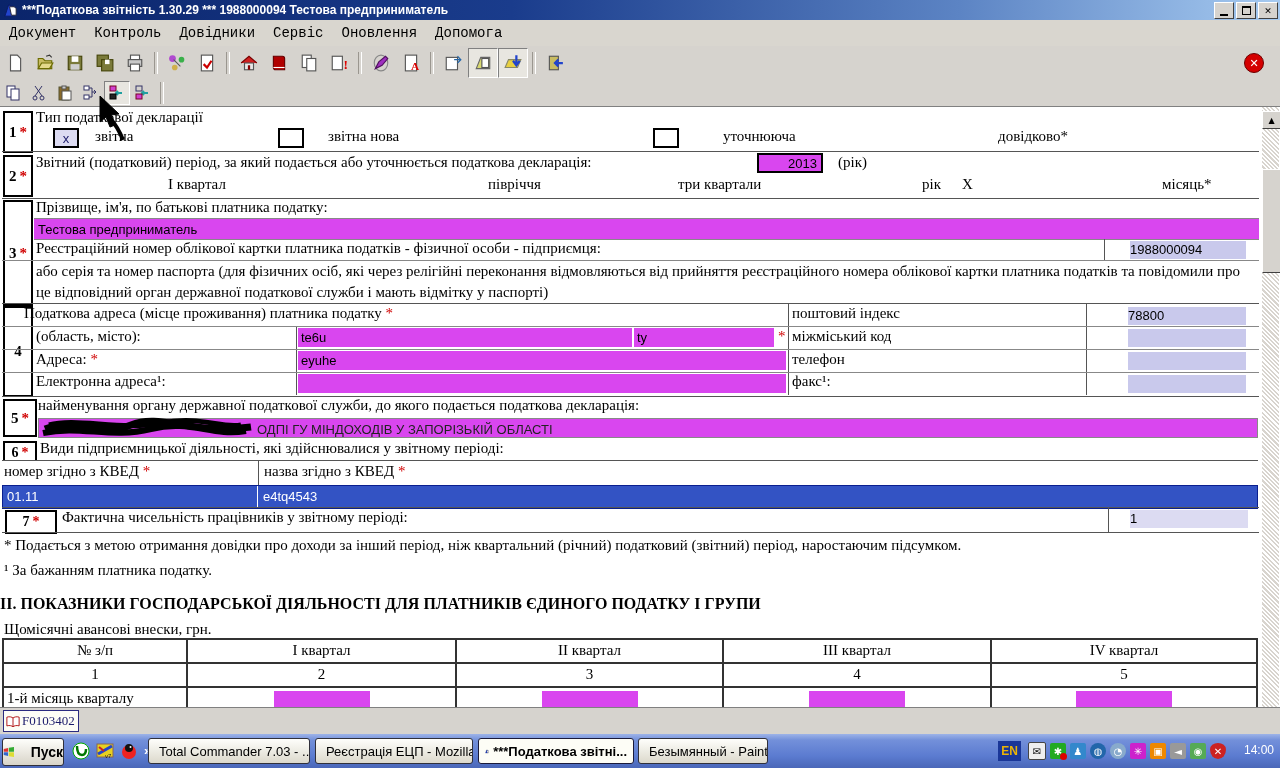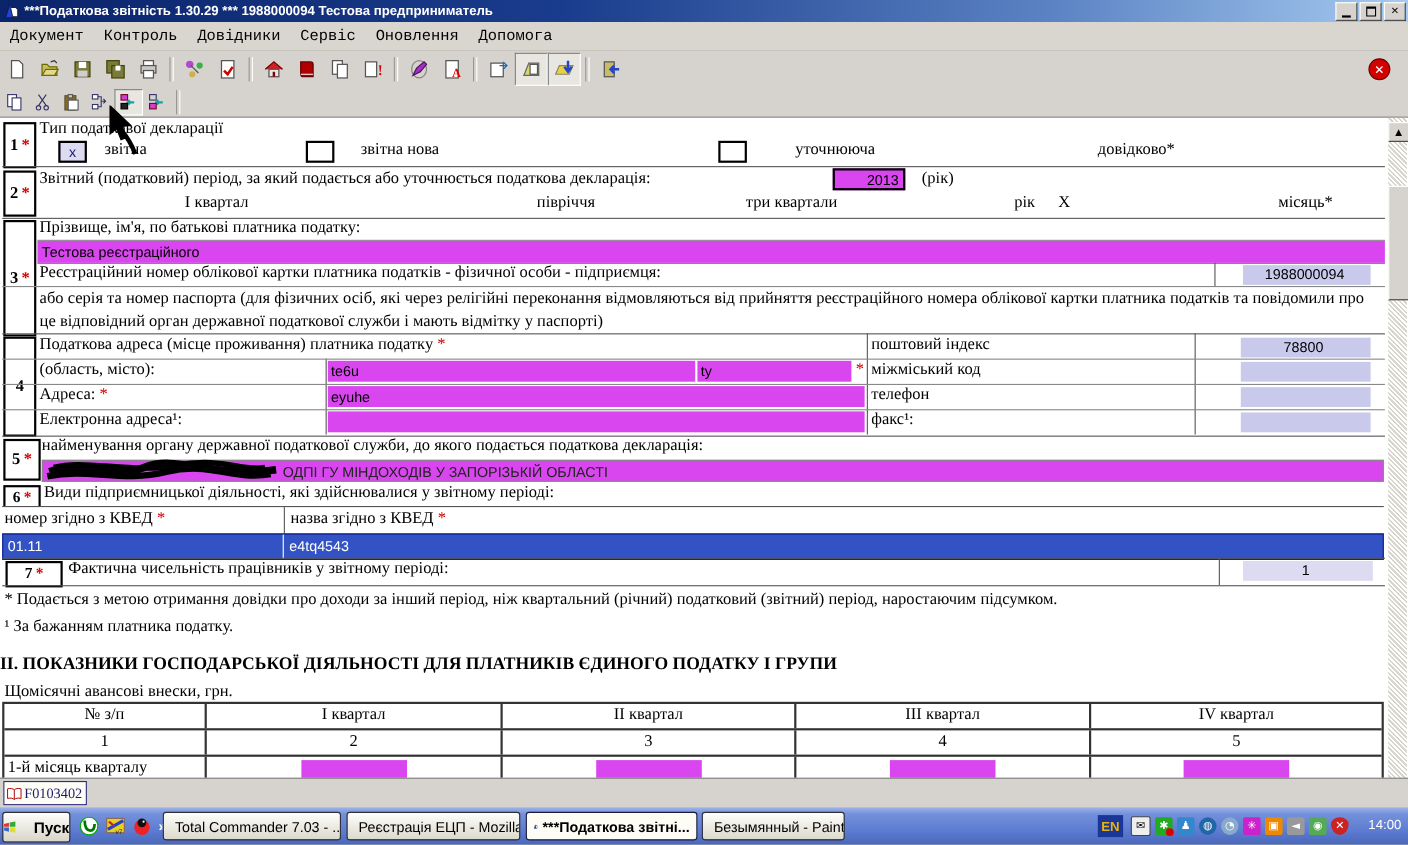--- a/index.html
+++ b/index.html
@@ -39,21 +39,21 @@
   .form{position:absolute;left:0;top:106px;width:1280px;height:601px;background:#fff;overflow:hidden;
         border-top:1px solid #808080;}
   .t{position:absolute;white-space:nowrap;font-size:15px;}
   .val{font-family:"Liberation Sans",sans-serif;font-size:13px;}
   .red{color:#d00000;}
   .numbox{position:absolute;border:2px solid #000;background:#fff;display:flex;align-items:center;
           justify-content:center;font-size:15px;font-weight:bold;gap:3px;}
   .hline{position:absolute;left:2px;width:1257px;border-top:1px solid #555;}
   .field{position:absolute;background:#d946ef;}
   .chunk{position:absolute;background:#c9c9ec;font-family:"Liberation Sans",sans-serif;font-size:13px;
-         text-align:center;padding:1px 4px 0 0;box-sizing:border-box;}
+         text-align:left;padding:1px 4px 0 0;box-sizing:border-box;}
   .cbx{position:absolute;width:26px;height:20px;border:2px solid #000;background:#fff;box-sizing:border-box;
        display:flex;align-items:center;justify-content:center;
        font-family:"Liberation Sans",sans-serif;font-size:13px;color:#1a1a6a;}
   .vline{position:absolute;border-left:1px solid #555;}
   
   .vscroll{position:absolute;right:1px;top:0;width:17px;height:100%;
     background:repeating-linear-gradient(45deg,#fff 0 1.5px,#d8d4ce 1.5px 3px);}
   .sbtn{position:absolute;left:0;width:17px;height:16px;background:#d6d3ce;border:1px solid;
         border-color:#fff #404040 #404040 #fff;display:flex;align-items:center;justify-content:center;
         font-size:8px;font-family:"DejaVu Sans",sans-serif;}
@@ -327,39 +327,39 @@
     <span class="t" style="left:1162px;top:69px;">місяць*</span>
     <div class="hline" style="top:91px;"></div>
 
     <div class="numbox" style="left:3px;top:93px;width:26px;height:102px;">
       <span>3</span>
         <span class="red">*</span>
     </div>
     <span class="t" style="left:36px;top:92px;">Прізвище, ім'я, по батькові платника податку:</span>
     <div class="hline" style="left:34px;width:1225px;top:111px;border-top-color:#888;"></div>
     <div class="field" style="left:34px;top:112px;width:1225px;height:20px;">
-      <span class="val" style="position:absolute;left:4px;top:3px;">Тестова реєстраційного</span>
+      <span class="val" style="position:absolute;left:4px;top:3px;">Тестова предприниматель</span>
     </div>
     <div class="hline" style="left:34px;width:1225px;top:132px;border-top-color:#888;"></div>
     <span class="t" style="left:36px;top:133px;">Реєстраційний номер облікової картки платника податків - фізичної особи - підприємця:</span>
     <div class="vline" style="left:1104px;top:132px;height:21px;"></div>
     <div class="chunk" style="left:1130px;top:134px;width:116px;height:18px;">1988000094</div>
     <div class="hline" style="top:153px;border-top-color:#888;"></div>
     <div class="t" style="left:36px;top:154px;width:1215px;white-space:normal;line-height:21px;">або серія та номер паспорта (для фізичних осіб, які через релігійні переконання відмовляються від прийняття реєстраційного номера облікової картки платника податків та повідомили про це відповідний орган державної податкової служби і мають відмітку у паспорті)</div>
     <div class="hline" style="top:196px;"></div>
 
     <div class="numbox" style="left:3px;top:199px;width:26px;height:87px;">
       <span>4</span>
     </div>
 
     <div class="vline" style="left:296px;top:219px;height:69px;"></div>
     <div class="vline" style="left:788px;top:196px;height:92px;"></div>
     <div class="vline" style="left:1086px;top:196px;height:92px;"></div>
 
-    <span class="t" style="left:36px;top:198px;"><span>Податкова адреса (місце проживання) платника податку</span> <span class="red">*</span></span>
+    <span class="t" style="left:24px;top:198px;"><span>Податкова адреса (місце проживання) платника податку</span> <span class="red">*</span></span>
     <span class="t" style="left:792px;top:198px;">поштовий індекс</span>
     <div class="chunk" style="left:1128px;top:200px;width:118px;height:18px;">78800</div>
     <div class="hline" style="top:219px;border-top-color:#888;"></div>
 
     <span class="t" style="left:36px;top:221px;">(область, місто):</span>
     <div class="field" style="left:298px;top:221px;width:334px;height:19px;">
       <span class="val" style="position:absolute;left:3px;top:2px;">te6u</span>
     </div>
     <div class="field" style="left:634px;top:221px;width:140px;height:19px;">
       <span class="val" style="position:absolute;left:3px;top:2px;">ty</span>

